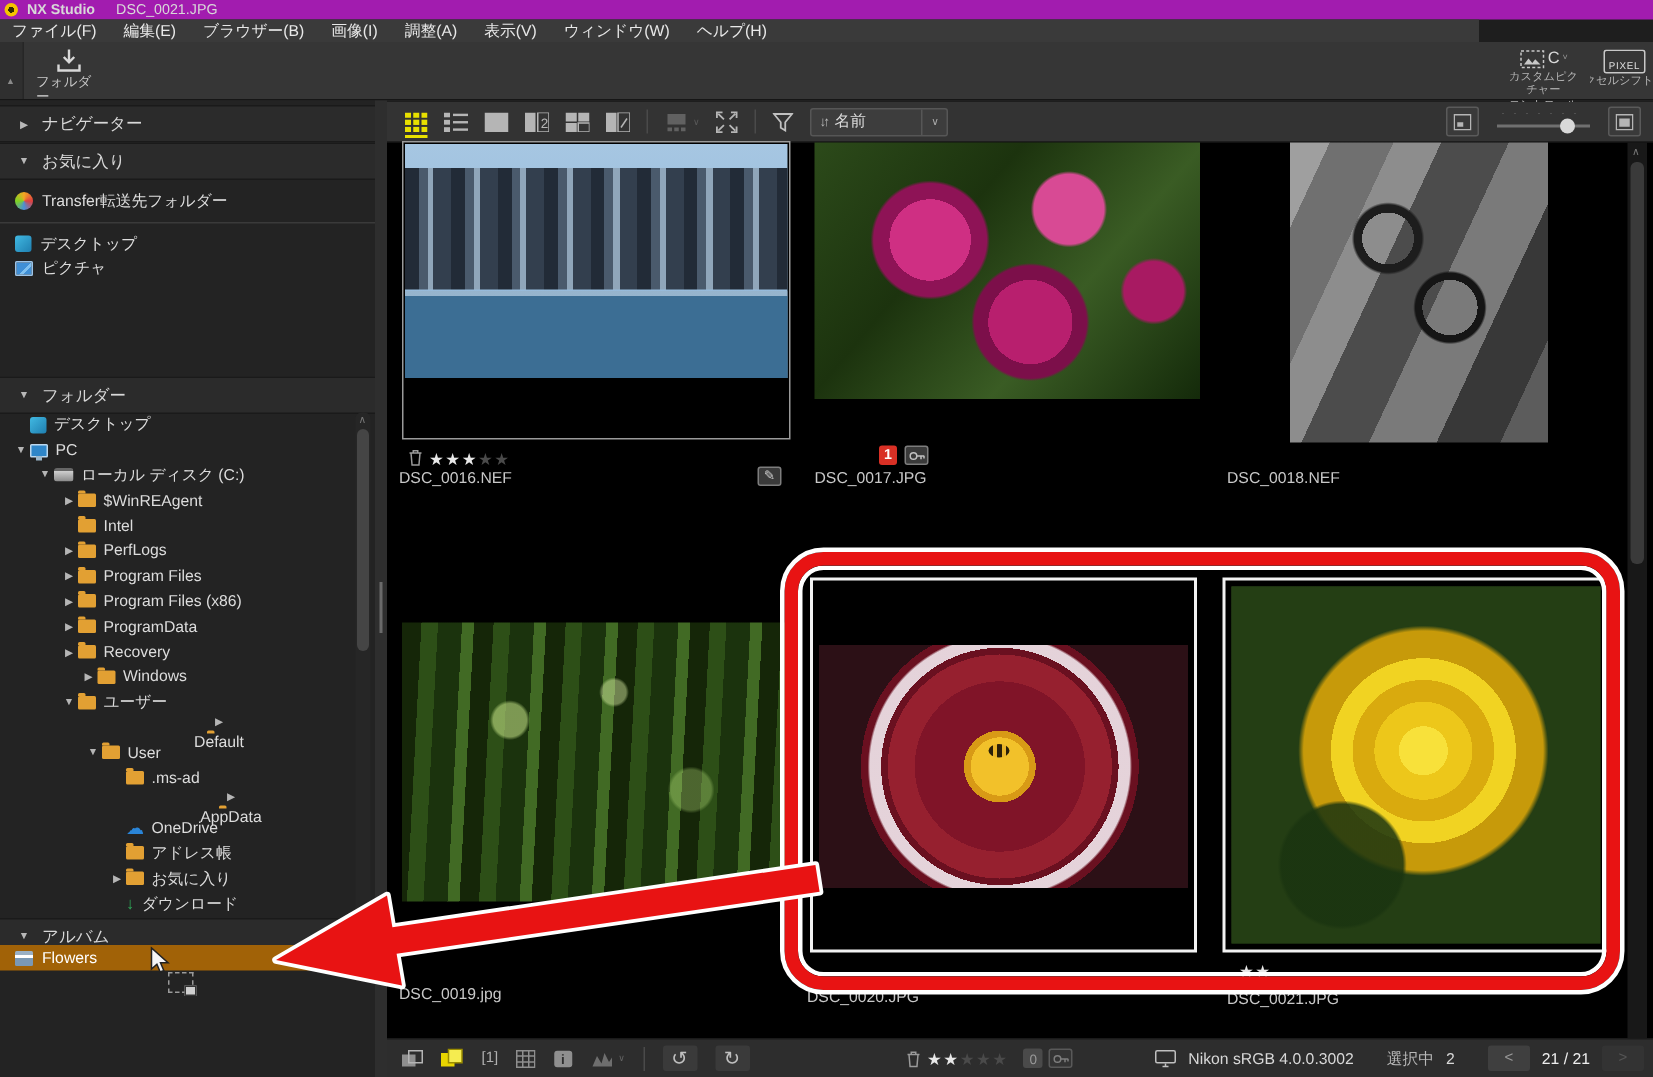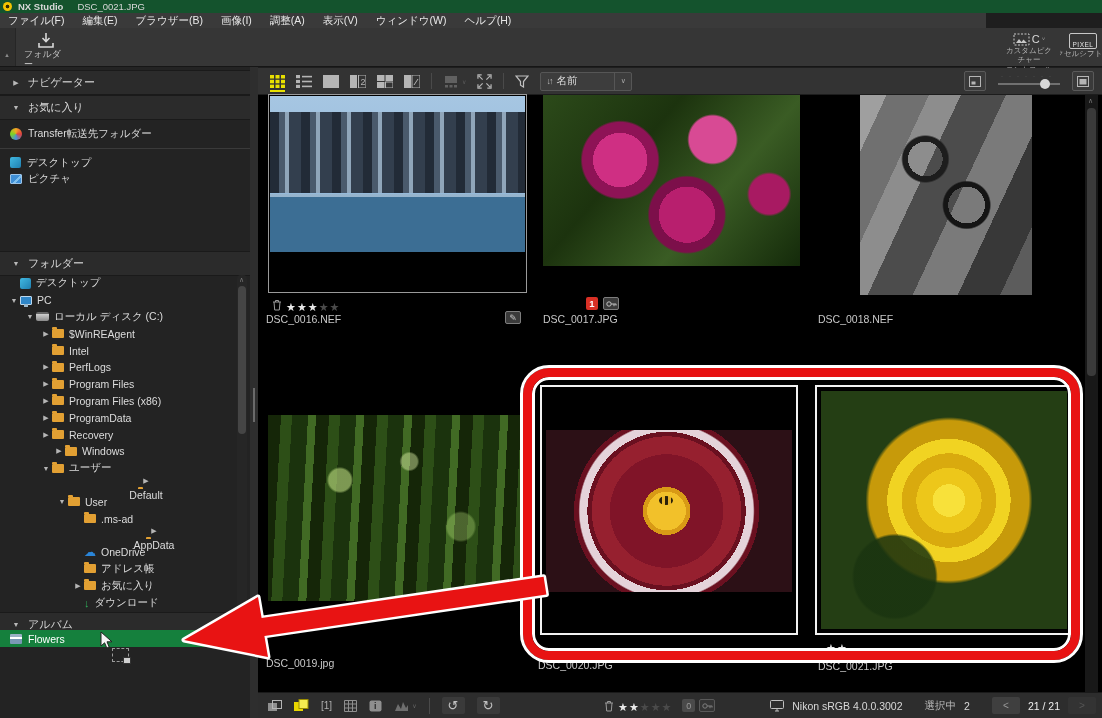--- a/index.html
+++ b/index.html
@@ -1,21 +1,21 @@
 <!DOCTYPE html>
 <html><head>
 <meta charset="utf-8">
 <style>
   html,body{margin:0;padding:0;background:#000;}
   #app{position:relative;width:1102px;height:718px;background:#1e1e1e;overflow:hidden;
        font-family:"Liberation Sans","DejaVu Sans",sans-serif;color:#ddd;
        -webkit-font-smoothing:antialiased;}
   .abs{position:absolute;}
   
-  #titlebar{left:0;top:0;width:1102px;height:13px;background:#14532d;display:flex;align-items:center;font-size:9.5px;color:#d8d8d8;}
+  #titlebar{left:0;top:0;width:1102px;height:13px;background:#a21caf;display:flex;align-items:center;font-size:9.5px;color:#d8d8d8;}
   #appicon{width:9px;height:9px;margin:0 6px 0 3px;background:radial-gradient(circle at 50% 50%,#332b00 0 30%,#f5c400 32% 100%);border-radius:50%;}
   #menubar{left:0;top:13px;width:986px;height:15px;background:#3a3a3a;display:flex;align-items:center;padding-left:8px;gap:18px;font-size:10.5px;color:#e8e8e8;box-sizing:border-box;}
   .menu-item{cursor:default;}
   #toolbar{left:0;top:28px;width:1102px;height:39px;background:#363636;border-bottom:1px solid #161616;box-sizing:border-box;}
   #tb-strip{left:0;top:28px;width:16px;height:38px;background:#2f2f2f;border-right:1px solid #262626;box-sizing:border-box;}
   .tb-btn{display:flex;flex-direction:column;align-items:center;font-size:9px;color:#c8c8c8;line-height:1.15;}
   .tb-lab2{font-size:7.5px;color:#b5b5b5;text-align:center;line-height:1.25;}
   
   #sidebar{left:0;top:67px;width:250px;height:651px;background:#232323;}
   .sec-hdr{position:absolute;left:0;width:250px;height:25px;background:#2b2b2b;border-top:1px solid #1a1a1a;border-bottom:1px solid #1a1a1a;display:flex;align-items:center;box-sizing:border-box;font-size:11px;color:#d8d8d8;}
@@ -262,21 +262,21 @@
       </div>
     <div class="vscroll" style="left:237px;top:208px;width:10px;height:338px;">
       <span class="scr-ar" style="left:2px;top:1px;">∧</span>
       <div class="vthumb" style="left:1px;top:11px;width:8px;height:148px;"></div>
       <span class="scr-ar" style="left:2px;bottom:1px;">∨</span>
     </div>
     <div class="sec-hdr" style="top:545px;">
         <span class="sec-tri">▼</span>
         <span>アルバム</span>
       </div>
-    <div class="abs" id="albumsel" style="left:0;top:563px;width:248px;height:17px;background:#15803d;">
+    <div class="abs" id="albumsel" style="left:0;top:563px;width:248px;height:17px;background:#a16207;">
       <span class="icon-album"></span>
       <span>Flowers</span>
     </div>
   </div>
 
   <div class="abs" style="left:250px;top:67px;width:8px;height:651px;background:#2e2e2e;">
     <div class="abs" style="left:3px;top:321px;width:2px;height:34px;background:#6a6a6a;"></div>
   </div>
 
   <div class="abs" id="viewbar">

